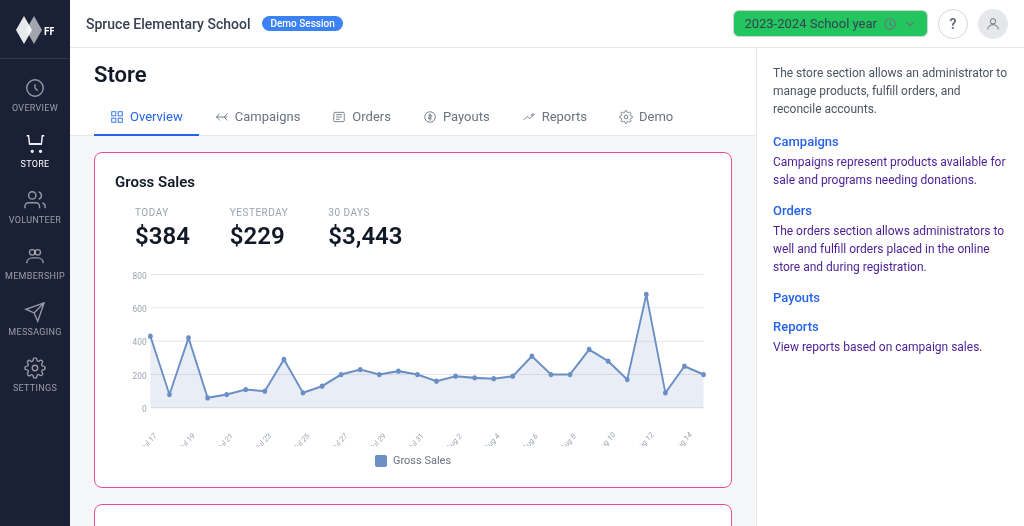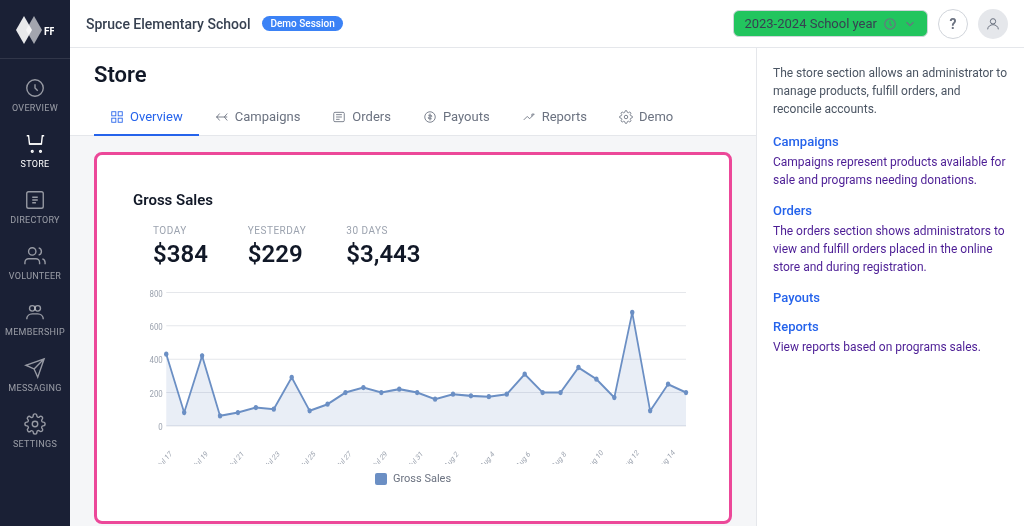--- a/index.html
+++ b/index.html
@@ -152,23 +152,23 @@
     }
     .tab svg { width: 14px; height: 14px; }
 
     .content-body {
       padding: 16px 24px;
     }
 
     
     .card {
       background: #fff;
-      border: 3px solid #ec4899;
+      border: 1px solid #ec4899;
       border-radius: 8px;
-      padding: 36px;
+      padding: 20px;
       margin-bottom: 16px;
     }
     .card-title {
       font-size: 15px;
       font-weight: 600;
       color: #111827;
       margin-bottom: 16px;
     }
     .stats-row {
       display: flex;
@@ -267,27 +267,20 @@
   <div class="sidebar-item active">
     <svg viewBox="0 0 24 24" fill="none" stroke="currentColor" stroke-width="1.5">
       <path d="M3 3h2l1 9h13l1-9h2"></path>
       <circle cx="9" cy="20" r="1"></circle>
         <circle cx="18" cy="20" r="1"></circle>
       <path d="M6 12h13"></path>
     </svg>
     <span>Store</span>
   </div>
 
-  <div class="sidebar-item">
-    <svg viewBox="0 0 24 24" fill="none" stroke="currentColor" stroke-width="1.5">
-      <rect x="3" y="3" width="18" height="18" rx="2"></rect>
-      <path d="M9 9h6M9 12h6M9 15h4"></path>
-    </svg>
-    <span>Directory</span>
-  </div>
 
   <div class="sidebar-item">
     <svg viewBox="0 0 24 24" fill="none" stroke="currentColor" stroke-width="1.5">
       <path d="M17 21v-2a4 4 0 00-4-4H5a4 4 0 00-4 4v2"></path>
       <circle cx="9" cy="7" r="4"></circle>
       <path d="M23 21v-2a4 4 0 00-3-3.87M16 3.13a4 4 0 010 7.75"></path>
     </svg>
     <span>Volunteer</span>
   </div>
 
@@ -491,26 +484,26 @@
     <div class="right-panel">
       <p class="right-panel-intro">The store section allows an administrator to manage products, fulfill orders, and reconcile accounts.</p>
 
       <div class="right-section">
         <div class="right-section-title">Campaigns</div>
         <div class="right-section-text">Campaigns represent products available for sale and programs needing donations.</div>
       </div>
 
       <div class="right-section">
         <div class="right-section-title">Orders</div>
-        <div class="right-section-text">The orders section shows administrators to view and fulfill orders placed in the online store and during registration.</div>
+        <div class="right-section-text">The orders section allows administrators to well and fulfill orders placed in the online store and during registration.</div>
       </div>
 
       <div class="right-section">
         <div class="right-section-title">Payouts</div>
       </div>
 
       <div class="right-section">
         <div class="right-section-title">Reports</div>
-        <div class="right-section-text">View reports based on programs sales.</div>
+        <div class="right-section-text">View reports based on campaign sales.</div>
       </div>
     </div>
   </div>
 </div>
 
 </body></html>

